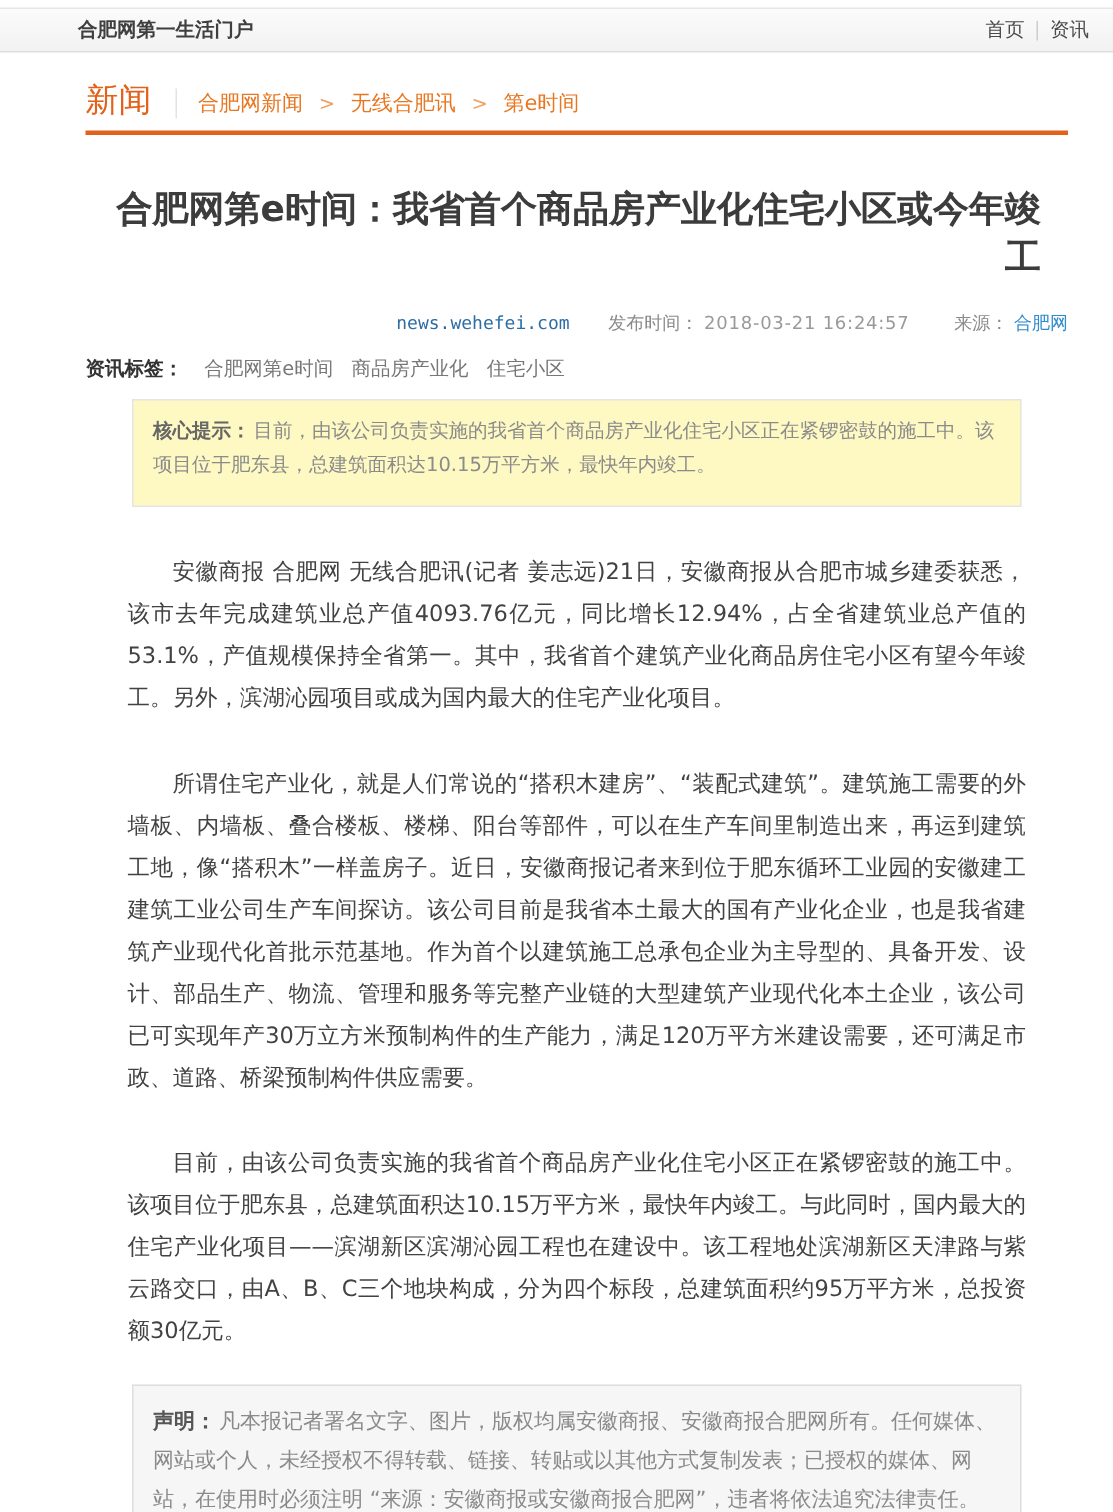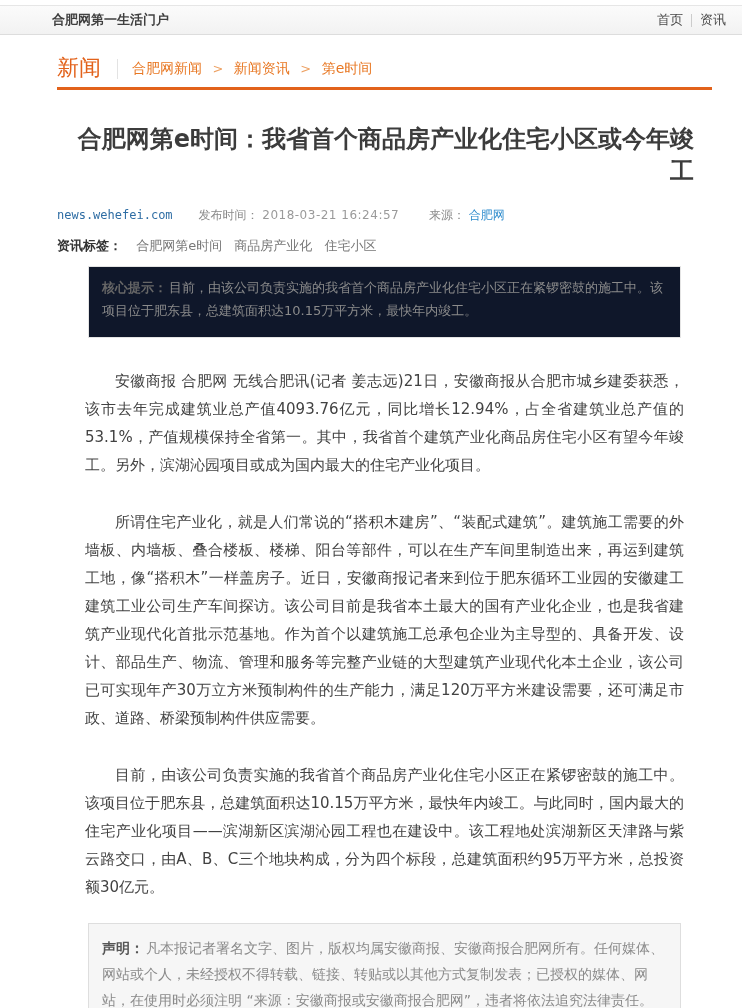--- a/index.html
+++ b/index.html
@@ -31,21 +31,21 @@
   .channel-head .vdiv { width:1px; height:20px; background:#e3e3e3; margin:0 14px 1px 16px; }
   .crumbs { font-size:14px; color:#e87722; padding-bottom:2px; }
   .crumbs a { color:#e87722; text-decoration:none; cursor:pointer; }
   .crumbs .sep { color:#eda163; margin:0 6px; font-size:13px; }
   
   .article-title {
     margin:33px 18px 0; text-align:right;
     font-size:24px; font-weight:bold; color:#3c3c3c; line-height:32px;
   }
   .meta-row {
-    margin-top:20px; text-align:left; font-size:12px; color:#999;
+    margin-top:20px; text-align:right; font-size:12px; color:#999;
   }
   .meta-row .url {
     color:#2e6da4; font-family:"DejaVu Sans Mono","Liberation Mono",monospace;
     text-decoration:none; margin-right:22px; cursor:pointer;
   }
   .meta-row .pub-label, .meta-row .src-label { color:#8a8a8a; }
   .meta-row .pub-time { color:#9a9a9a; margin-right:26px; letter-spacing:.5px; }
   .meta-row .src-link { color:#2e8ccd; text-decoration:none; cursor:pointer; }
   .tags-row { margin-top:13px; text-align:left; font-size:13px; }
   .tags-row .tags-label { font-weight:bold; color:#333; margin-right:6px; }
@@ -75,21 +75,21 @@
   .sicon.pengyou { background:linear-gradient(#55a6e6,#2f7fc4); }
   .sicon.pengyou span {
     display:inline-block; width:13px; height:13px; line-height:12px;
     border:1px solid #fff; border-radius:50%; font-size:9px; margin-top:2px;
   }
   .sicon.renren { background:linear-gradient(#3e74b9,#27579c); font-size:11px; }
   .sicon.more { background:linear-gradient(#8ec3ef,#5d9fd8); font-size:14px; }
   .more-label { vertical-align:middle; color:#444; text-decoration:none; cursor:pointer; }
   
   .tip-box {
-    margin:11px 31px 0; background:#0f172a; border:1px solid #e4e4e4;
+    margin:11px 31px 0; background:#fef9c3; border:1px solid #e4e4e4;
     padding:10px 13px 14px; font-size:13px; line-height:1.75; color:#8b8b8b;
   }
   .tip-box b { color:#666; margin-right:2px; }
   .body-text { padding:0 28px 0 28px; }
   .body-text p {
     margin-top:29px; font-size:15px; line-height:1.87; color:#424242;
     text-indent:2em; text-align:justify;
   }
   .statement-box {
     margin:22px 31px 0; background:#f6f6f6; border:1px solid #dedede;
@@ -110,21 +110,21 @@
 </div>
 
 <div class="container">
 
   <div class="channel-head">
     <span class="channel-name">新闻</span>
     <span class="vdiv"></span>
     <span class="crumbs">
       <a>合肥网新闻</a>
       <span class="sep">&gt;</span>
-      <a>新闻资讯</a>
+      <a>无线合肥讯</a>
       <span class="sep">&gt;</span>
       <a>第e时间</a>
     </span>
   </div>
 
   <h1 class="article-title">合肥网第e时间：我省首个商品房产业化住宅小区或今年竣工</h1>
 
   <div class="meta-row">
     <a class="url">news.wehefei.com</a>
     <span class="pub-label">发布时间：</span>

